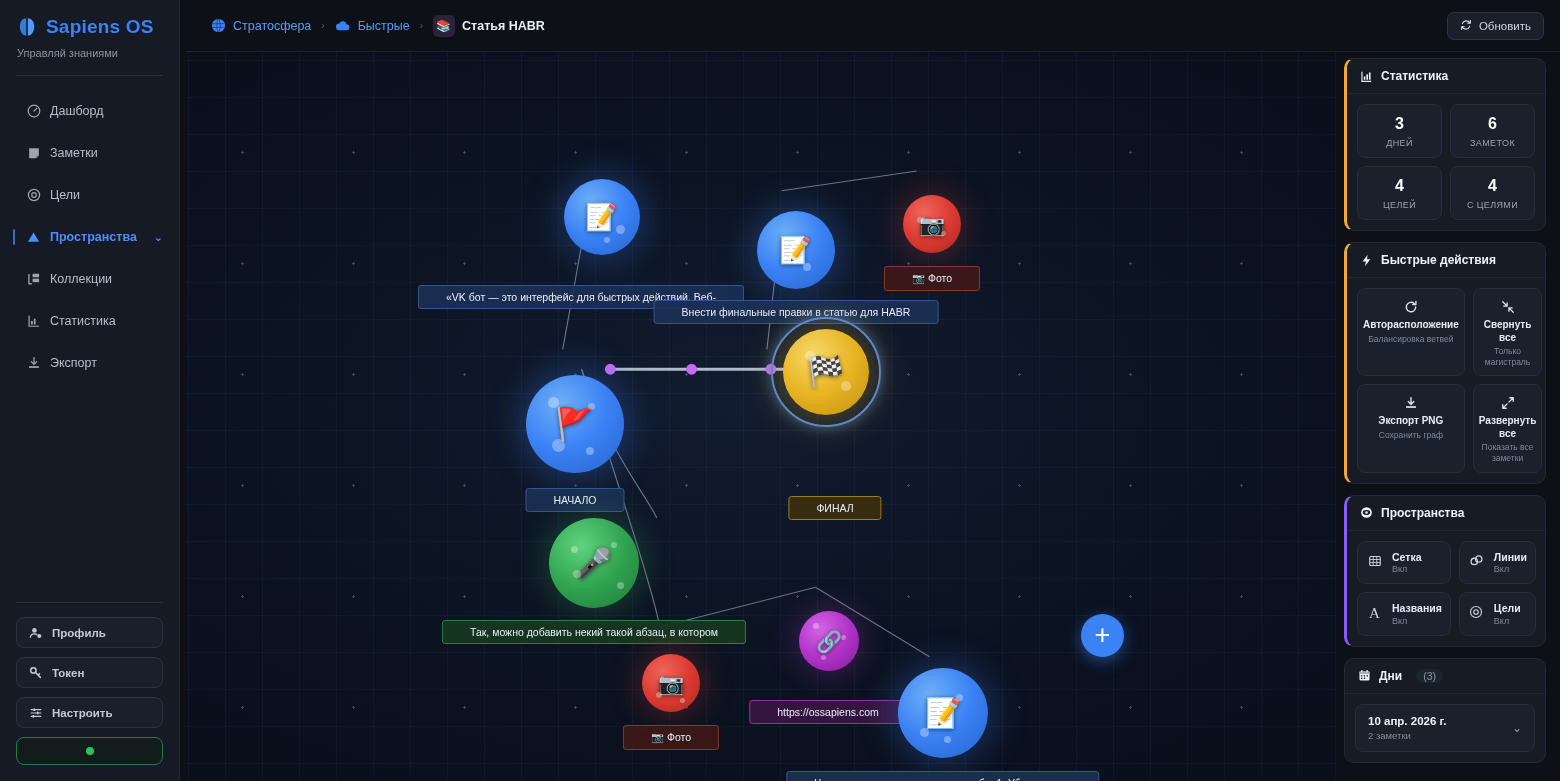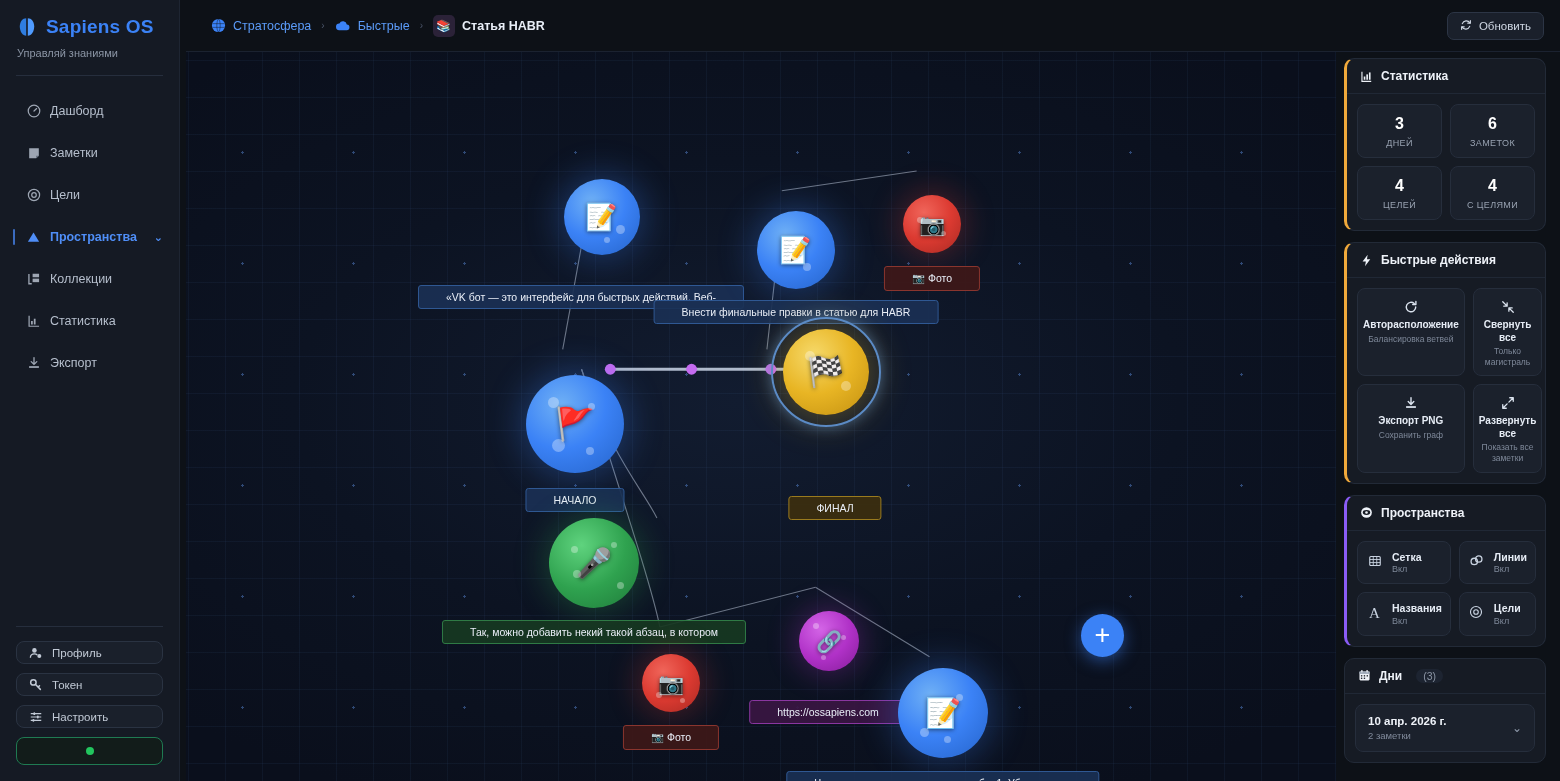--- a/index.html
+++ b/index.html
@@ -49,25 +49,25 @@
     content: ""; position: absolute; left: 13px; top: 13px;
     width: 2px; height: 16px; background: #3b6bbf; border-radius: 2px;
   }
   .nav-chevron { margin-left: auto; font-size: 11px; color: #4f8ef7; }
 
   .sidebar-bottom {
     margin-top: auto; padding: 0 16px 16px 16px;
   }
   .sb-divider { height: 1px; background: #262e3d; margin-bottom: 14px; }
   .sb-btn {
-    height: 23px; margin-bottom: 9px;
+    height: 31px; margin-bottom: 9px;
     border: 1px solid #2a3342; border-radius: 8px;
     background: #1a202b;
     display: flex; align-items: center; gap: 9px;
-    padding: 0 12px; font-size: 11.5px; color: #c2cad6; cursor: pointer;
+    padding: 0 12px; font-size: 11.5px; color: #c2cad6; cursor: pointer; font-weight: bold;
   }
   .sb-btn .ico { width: 14px; height: 14px; flex:0 0 14px; display:flex; align-items:center; justify-content:center; }
   .sb-status {
     height: 28px; border: 1px solid #1f7a52; border-radius: 8px;
     background: #121c1a; display: flex; align-items: center;
     justify-content: center; cursor: pointer;
   }
   .sb-dot { width: 8px; height: 8px; border-radius: 50%; background: #22c55e; }
 
   

